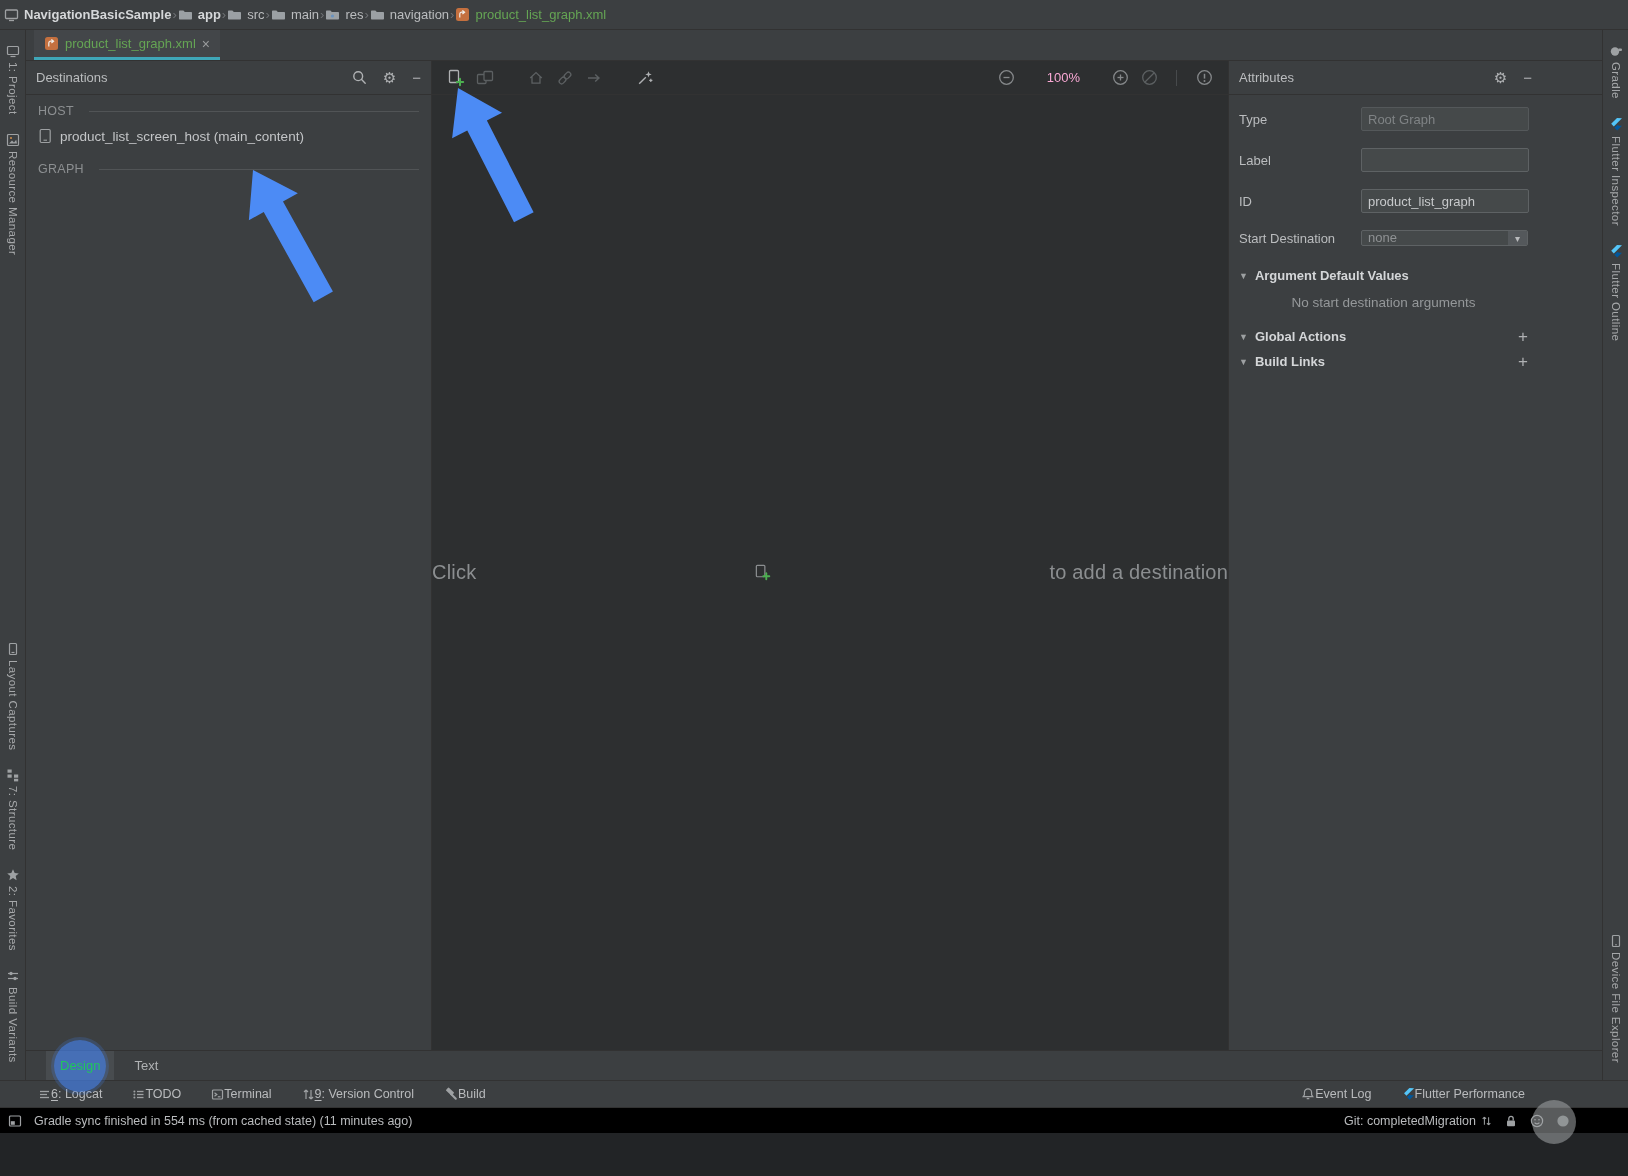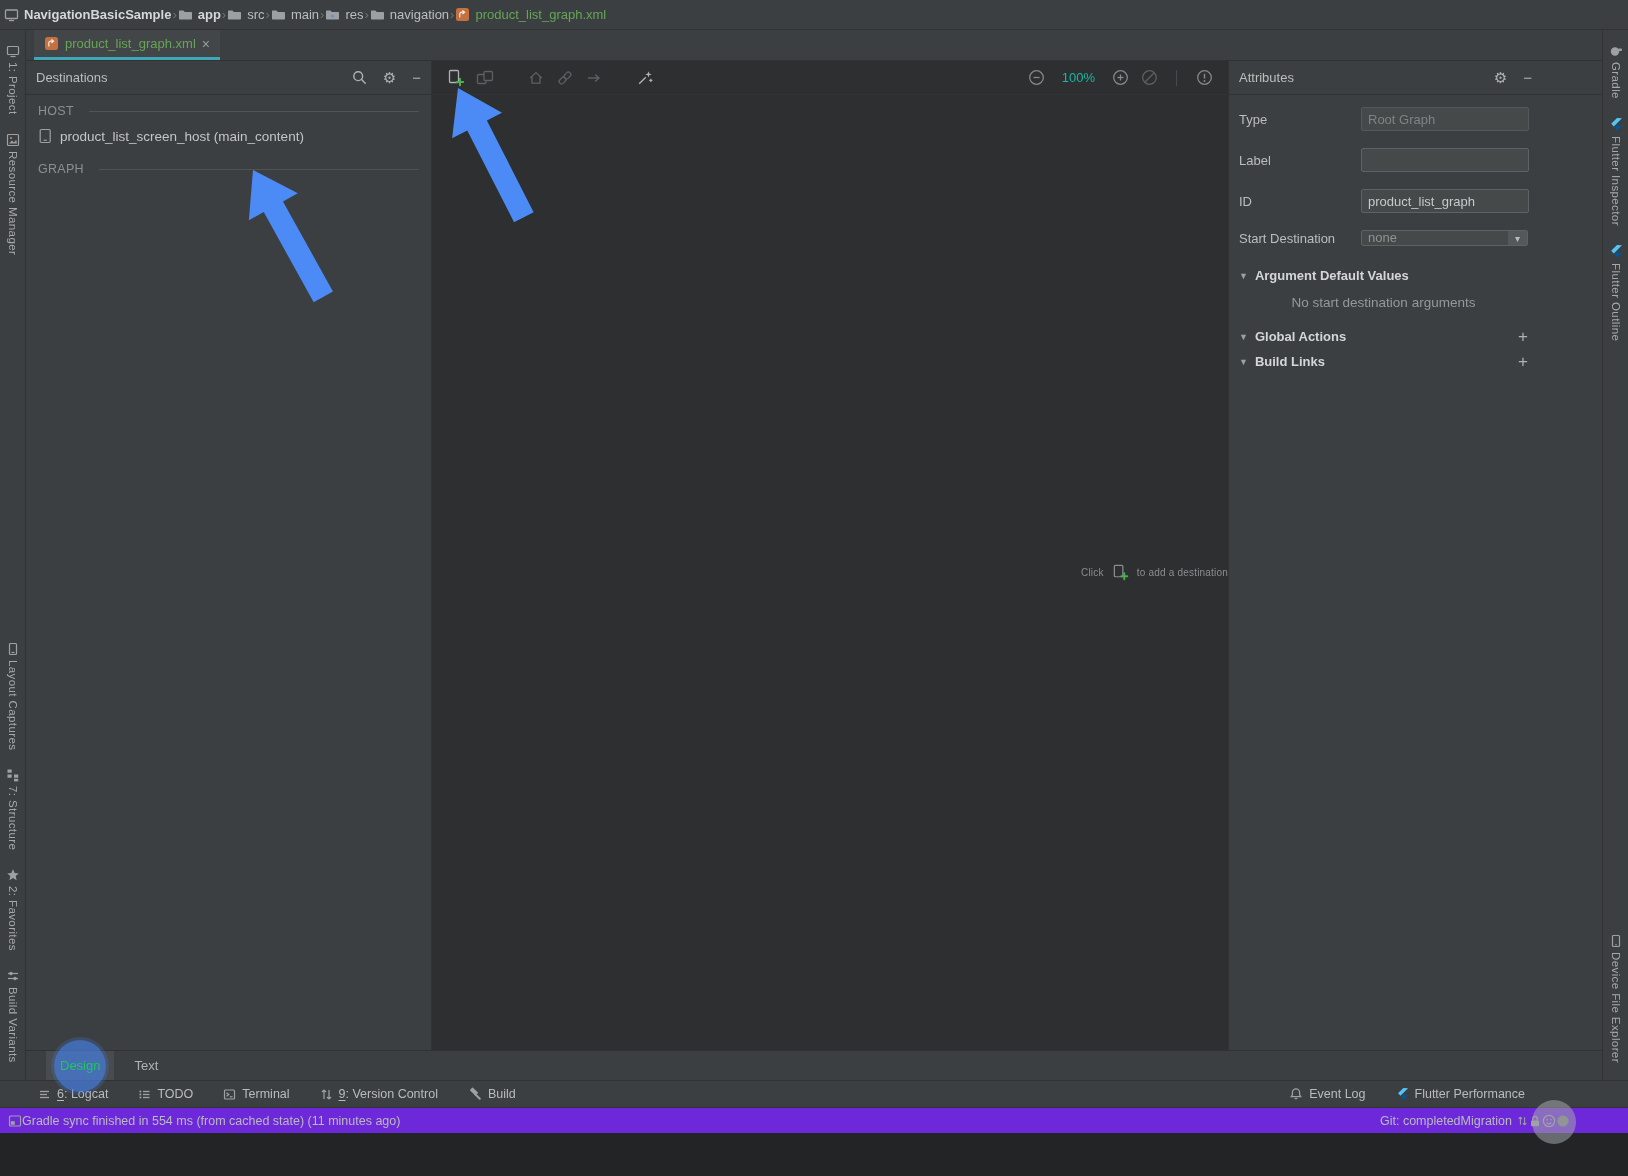--- a/index.html
+++ b/index.html
@@ -43,22 +43,22 @@
   .rule{flex:1;height:1px;background:#515456;}
   .host-item{display:flex;align-items:center;gap:7px;padding:10px 12px 9px;color:#c3c5c7;font-size:13.5px;cursor:pointer;}
 
   
   .canvas{flex:1;min-width:0;background:#2d2f30;display:flex;flex-direction:column;position:relative;}
   .canvas-toolbar{height:34px;flex:none;display:flex;align-items:center;gap:9px;padding:0 14px;border-bottom:1px solid #323232;}
   .tbtn{width:20px;height:20px;display:flex;align-items:center;justify-content:center;cursor:pointer;border-radius:2px;}
   .tb-gap{width:13px;flex:none;}
   .tb-sep{width:1px;height:16px;background:#474a4c;margin:0 8px;flex:none;}
   .tspacer{flex:1;}
-  .zoom-label{color:#14b8a6;margin:0 6px;}
-  .canvas-empty{flex:1;display:flex;align-items:center;justify-content:flex-end;gap:8px;color:#8b8e90;font-size:10px;letter-spacing:.2px;}
+  .zoom-label{color:#f9a8d4;margin:0 21px;}
+  .canvas-empty{flex:1;display:flex;align-items:center;justify-content:space-between;gap:8px;color:#8b8e90;font-size:20px;letter-spacing:.2px;}
 
   
   .attr{width:374px;flex:none;background:#3c3f41;border-left:1px solid #323232;display:flex;flex-direction:column;}
   .attr .panel-head{padding-right:70px;}
   .attr-body{padding:12px 74px 0 10px;}
   .field-row{display:flex;align-items:center;margin-bottom:17px;}
   .field-label{width:122px;flex:none;overflow:hidden;white-space:nowrap;color:#bbbdbf;}
   .field{width:168px;height:24px;background:#45494a;border:1px solid #5e6264;border-radius:2px;color:#c7c9cb;padding:0 6px;font-family:inherit;font-size:13px;outline:none;}
   .field.disabled{color:#7f8385;border-color:#54585a;}
   .combo{width:168px;height:16px;display:flex;align-items:flex-end;background:#45494a;border:1px solid #5e6264;border-radius:2px;cursor:pointer;overflow:hidden;}
@@ -73,23 +73,23 @@
   
   .designrow{height:30px;flex:none;background:#3c3f41;border-top:1px solid #323232;display:flex;align-items:center;padding-left:20px;gap:6px;}
   .btab{position:relative;height:100%;display:flex;align-items:center;padding:0 14px;cursor:pointer;color:#b0b2b4;}
   .btab.active{background:#484c4f;}
   .btab-label{position:relative;z-index:1;}
   .btab.active .btab-label{color:#22c55e;}
   .tap-circle{position:absolute;left:50%;top:50%;width:52px;height:52px;transform:translate(-50%,-50%);border-radius:50%;background:rgba(70,128,232,.68);box-shadow:0 0 0 3px rgba(70,128,232,.22);z-index:0;}
 
   
   .bottombar{height:27px;flex:none;background:#3c3f41;border-top:1px solid #323232;display:flex;align-items:center;gap:30px;padding:0 103px 0 38px;font-size:12.5px;}
-  .bb-item{display:flex;align-items:center;gap:6px;cursor:pointer;color:#b9bbbd;white-space:nowrap;}
+  .bb-item{display:flex;align-items:center;gap:0;cursor:pointer;color:#b9bbbd;white-space:nowrap;}
   .bb-spacer{flex:1;}
-  .statusbar{height:26px;flex:none;background:#6d28d9;border-top:1px solid #323232;display:flex;align-items:center;padding:0 58px 0 8px;font-size:12.5px;color:#b9bbbd;}
+  .statusbar{height:26px;flex:none;background:#000000;border-top:1px solid #323232;display:flex;align-items:center;gap:12px;padding:0 58px 0 8px;font-size:12.5px;color:#b9bbbd;}
   .sb-spacer{flex:1;}
   .git-widget{display:flex;align-items:center;gap:5px;cursor:pointer;}
   .screen-rest{height:43px;flex:none;background:#222426;}
 
   
   .annot{position:absolute;pointer-events:none;z-index:40;}
   .cursor-blob{position:absolute;left:1532px;top:1100px;width:44px;height:44px;border-radius:50%;background:rgba(162,165,167,.55);z-index:50;pointer-events:none;}
 </style>
 </head>
 <body>

